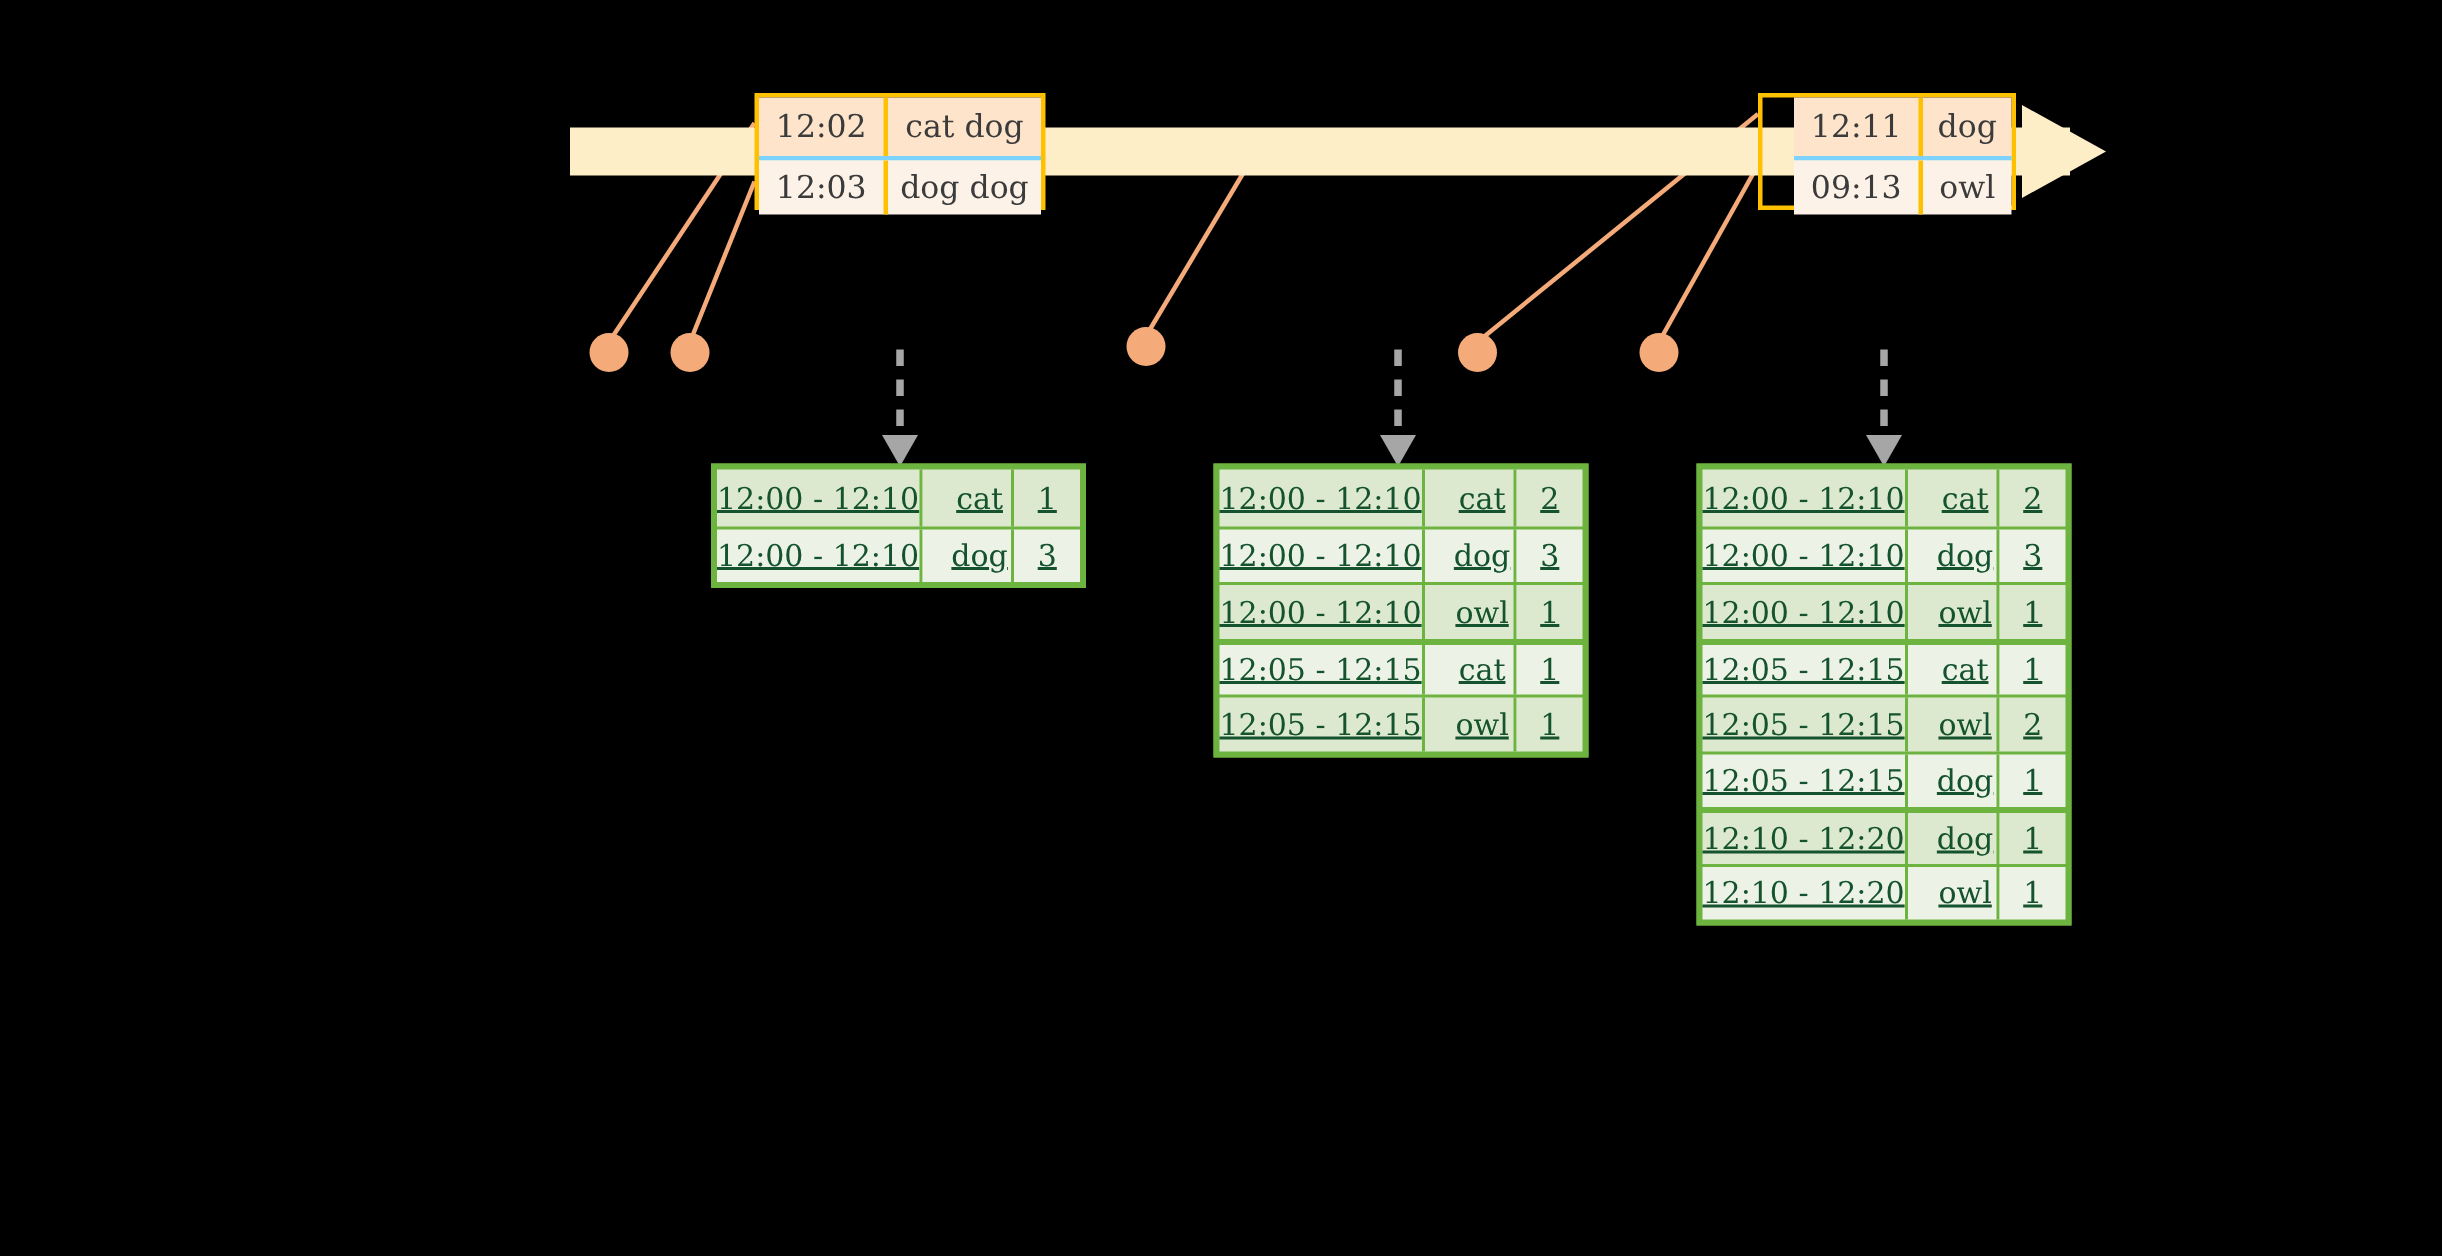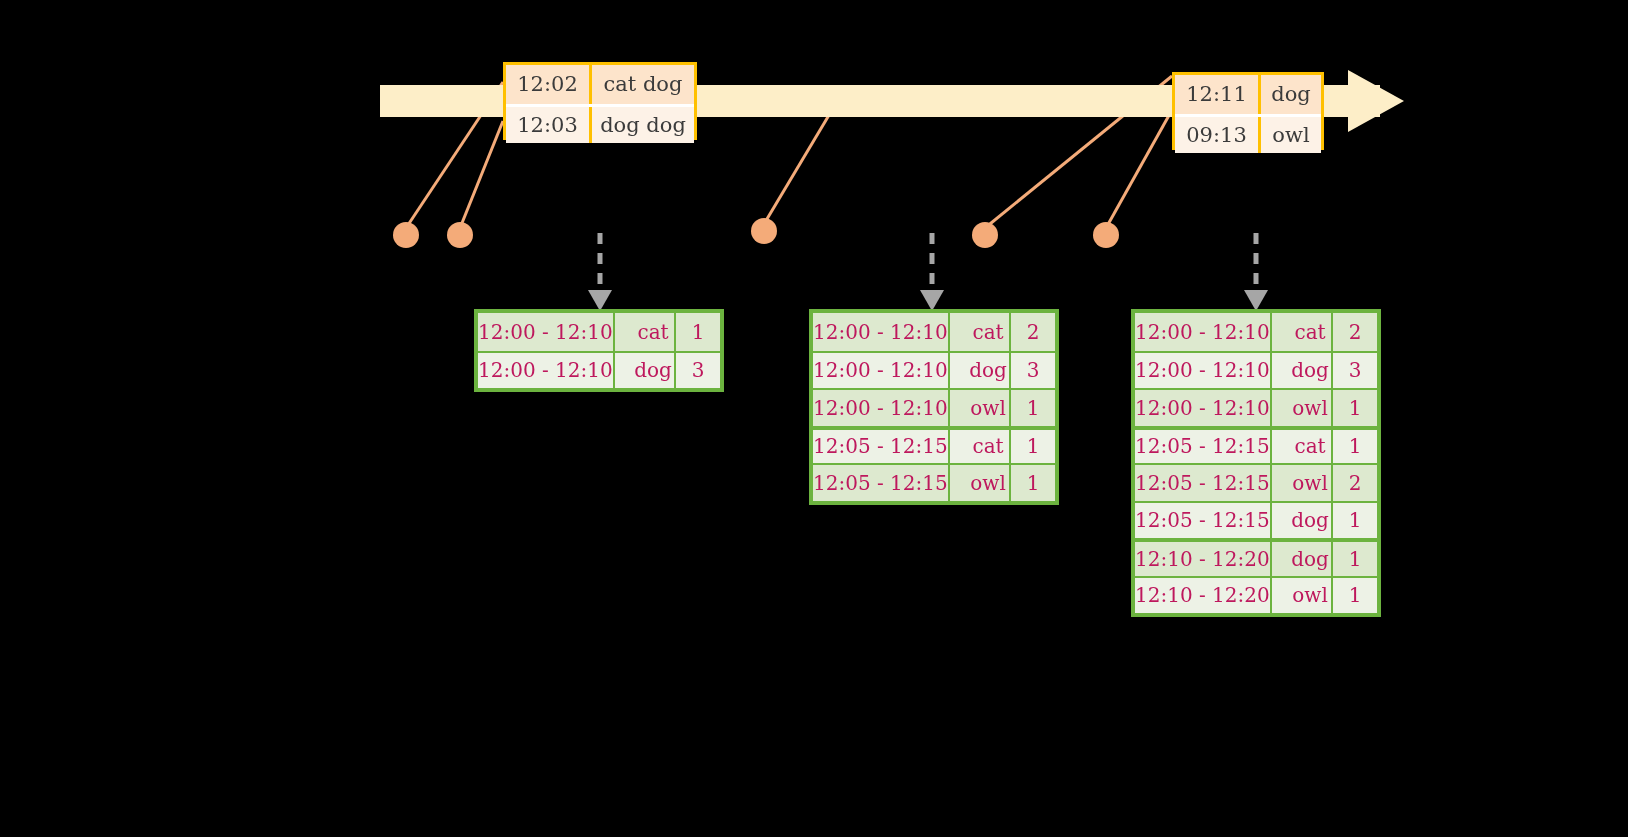--- a/index.html
+++ b/index.html
@@ -6,21 +6,21 @@
   body{width:1628px;height:837px;position:relative;overflow:hidden;
        font-family:"DejaVu Serif", serif;}
   #stage{position:absolute;left:0;top:0;width:1628px;height:837px;}
 
   
   .tl-bar{position:absolute;background:#fdeec8;}
 
   
   .ebox{position:absolute;border:3px solid #ffc000;box-sizing:border-box;}
   .erow{display:flex;box-sizing:border-box;height:39px;}
-  .erow + .erow{border-top:3px solid #ffffff;}
+  .erow + .erow{border-top:3px solid #7dd3fc;}
   .erow.shade .ecell{background:#fde4cb;}
   .erow.light .ecell{background:#fdf2e7;}
   .ecell{display:flex;align-items:center;justify-content:center;
          box-sizing:border-box;color:#3b3b3b;font-size:21px;line-height:1;
          white-space:nowrap;}
   .ecell.time{width:86px;border-right:3px solid #ffc000;}
   .ecell.val{flex:1;}
 
   
   .dot{position:absolute;width:26px;height:26px;border-radius:50%;
@@ -30,22 +30,22 @@
 
   
   .gtable{position:absolute;border:4px solid #6cb33f;box-sizing:border-box;
           background:#6cb33f;}
   .grow{display:flex;box-sizing:border-box;height:37.5px;}
   .grow + .grow{border-top:2px solid #6cb33f;}
   .grow.gsep + .grow{border-top:4px solid #6cb33f;}
   .grow.d .gcell{background:#dde9cf;}
   .grow.l .gcell{background:#edf2e6;}
   .gcell{display:flex;align-items:center;justify-content:center;
-         box-sizing:border-box;color:#be185d;font-size:20px;line-height:1;
-         white-space:nowrap;}
+         box-sizing:border-box;color:#14532d;font-size:20px;line-height:1;
+         white-space:nowrap;text-decoration:underline;}
   .gcell.win{flex:1;border-right:2px solid #6cb33f;}
   .gcell.key{width:62px;border-right:2px solid #6cb33f;padding-left:17px;}
   .gcell.cnt{width:44px;}
 </style>
 </head>
 <body>
 
 <div id="stage">
 
   <svg class="connector" viewBox="0 0 1628 837" width="1628" height="837">
@@ -66,21 +66,21 @@
       <div class="ecell time">12:02</div>
       <div class="ecell val">cat dog</div>
     </div>
     <div class="erow light">
       <div class="ecell time">12:03</div>
       <div class="ecell val">dog dog</div>
     </div>
   </div>
 
 
-  <div class="ebox" style="left:1172px;top:72px;width:152px;height:78px;">
+  <div class="ebox" style="left:1172px;top:62px;width:172px;height:78px;padding-left:21px;">
     <div class="erow shade">
       <div class="ecell time">12:11</div>
       <div class="ecell val">dog</div>
     </div>
     <div class="erow light">
       <div class="ecell time">09:13</div>
       <div class="ecell val">owl</div>
     </div>
   </div>
 

